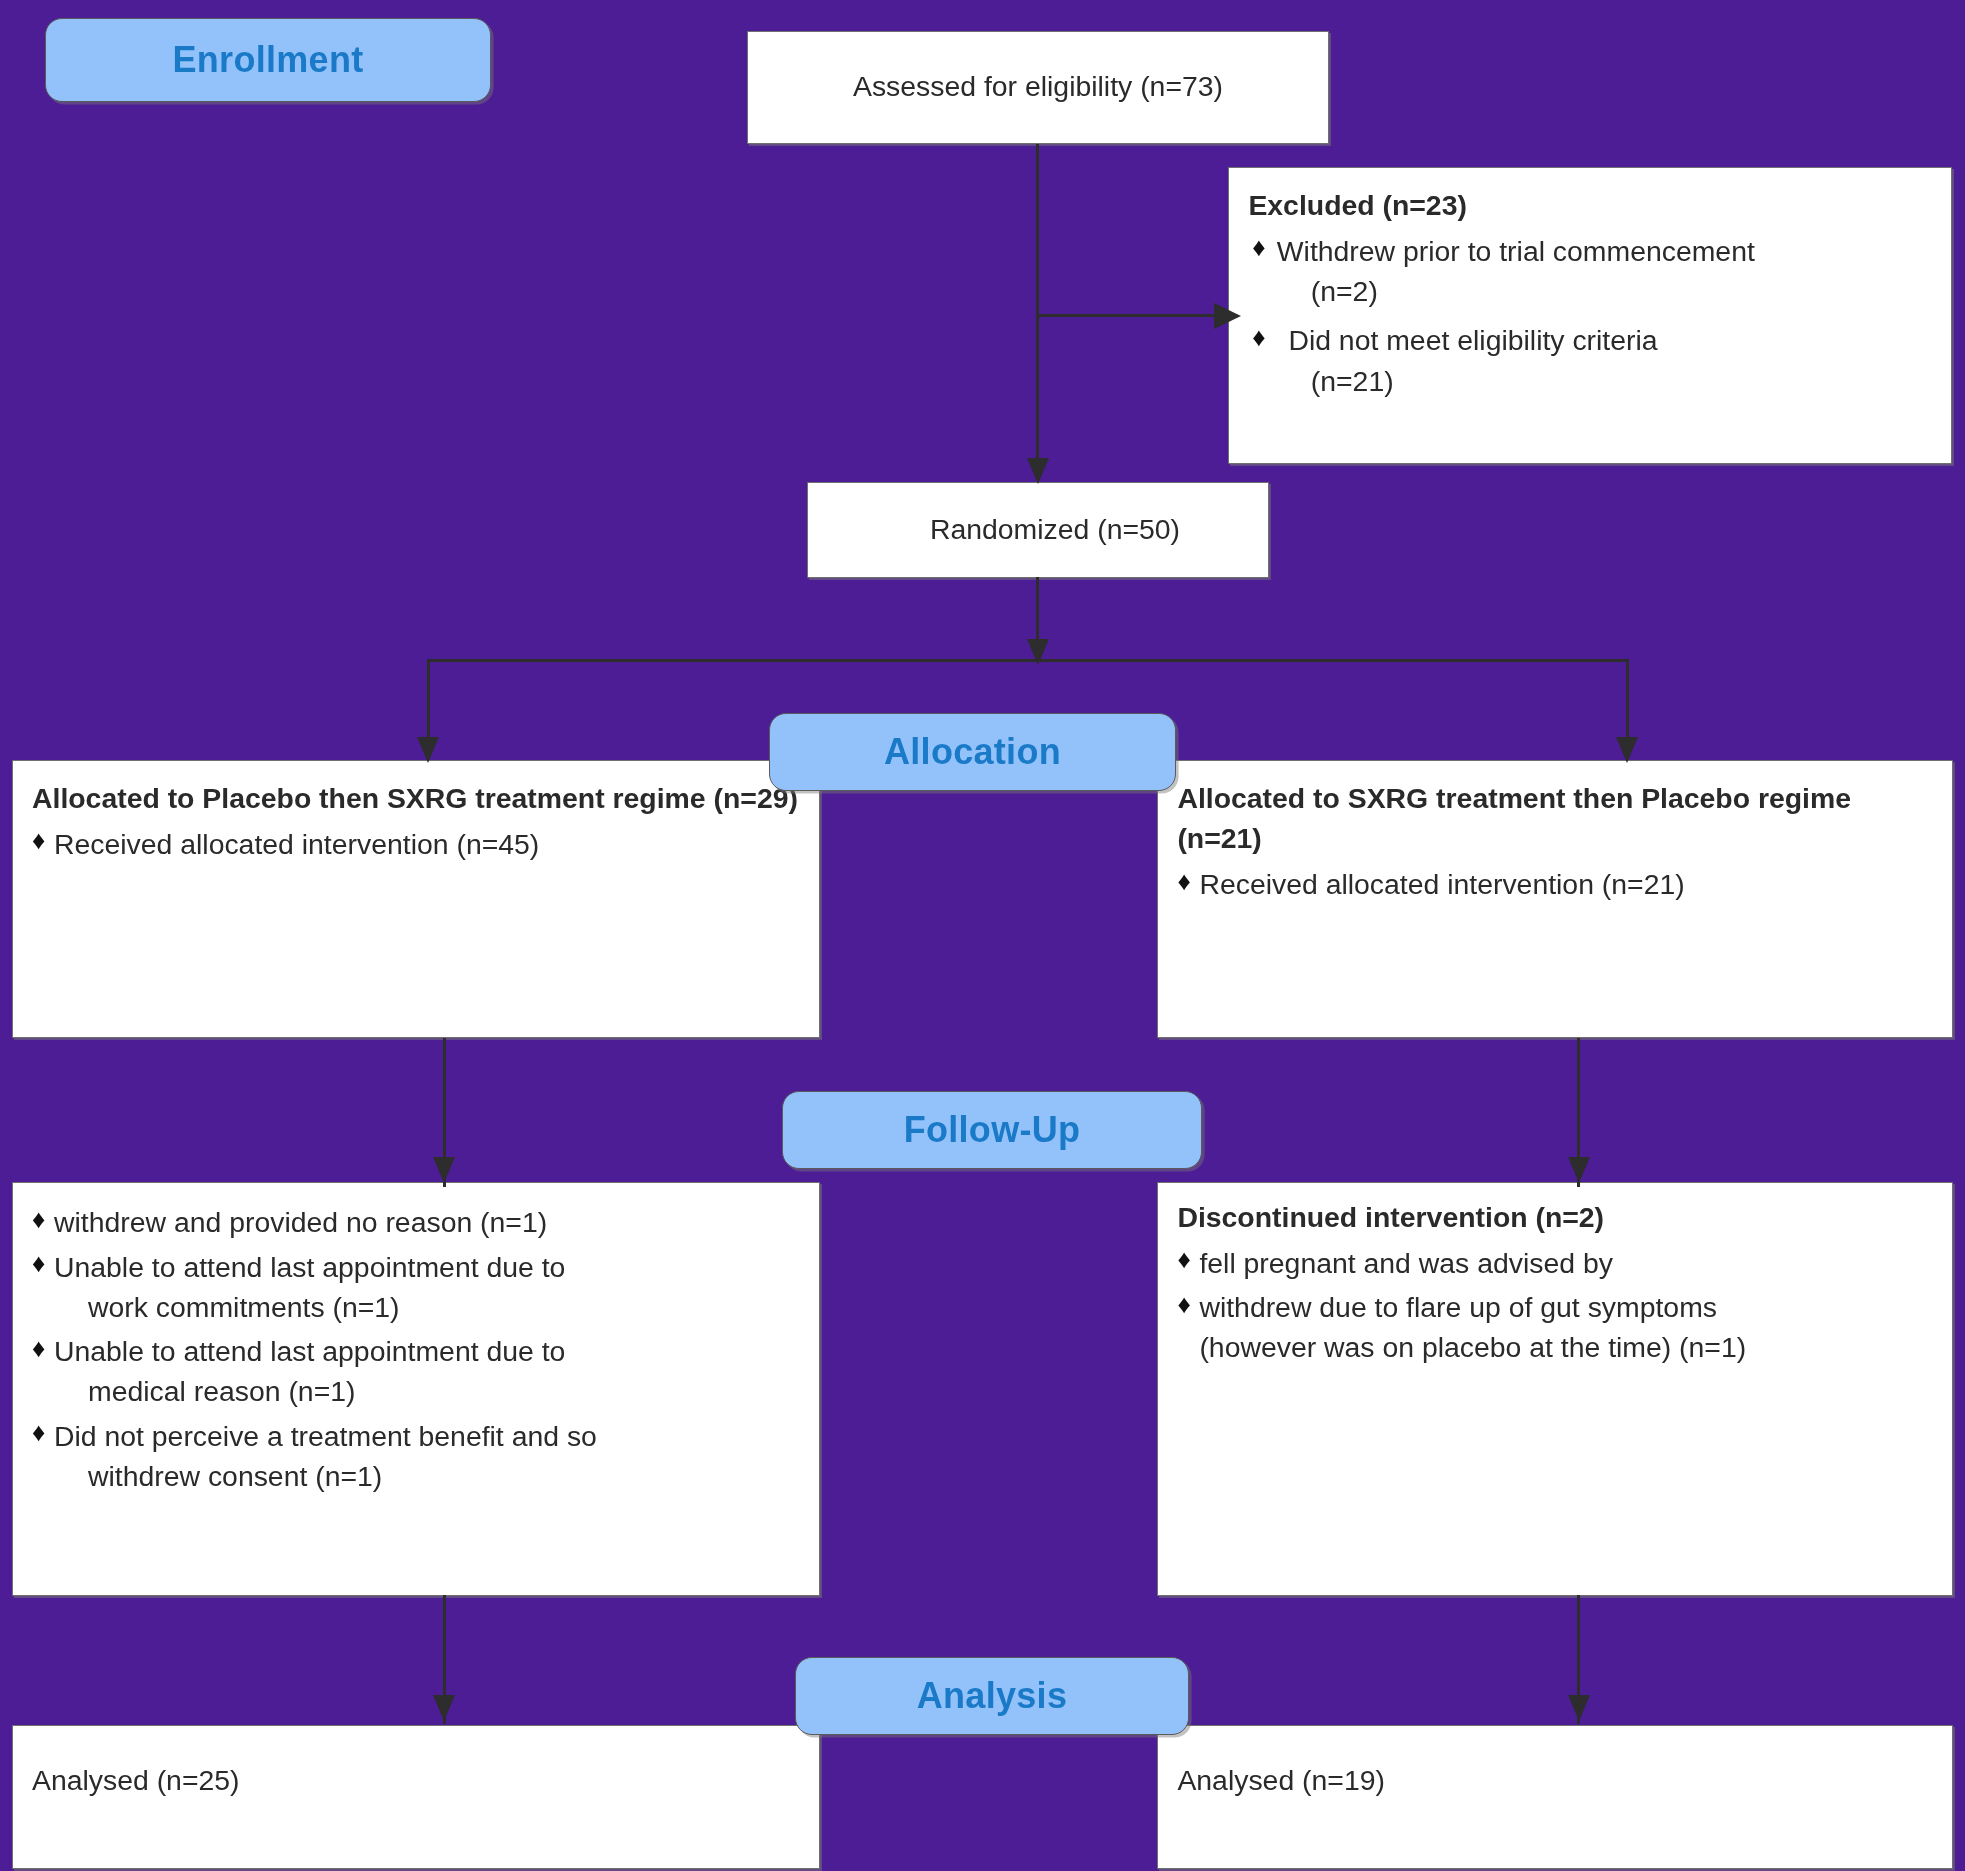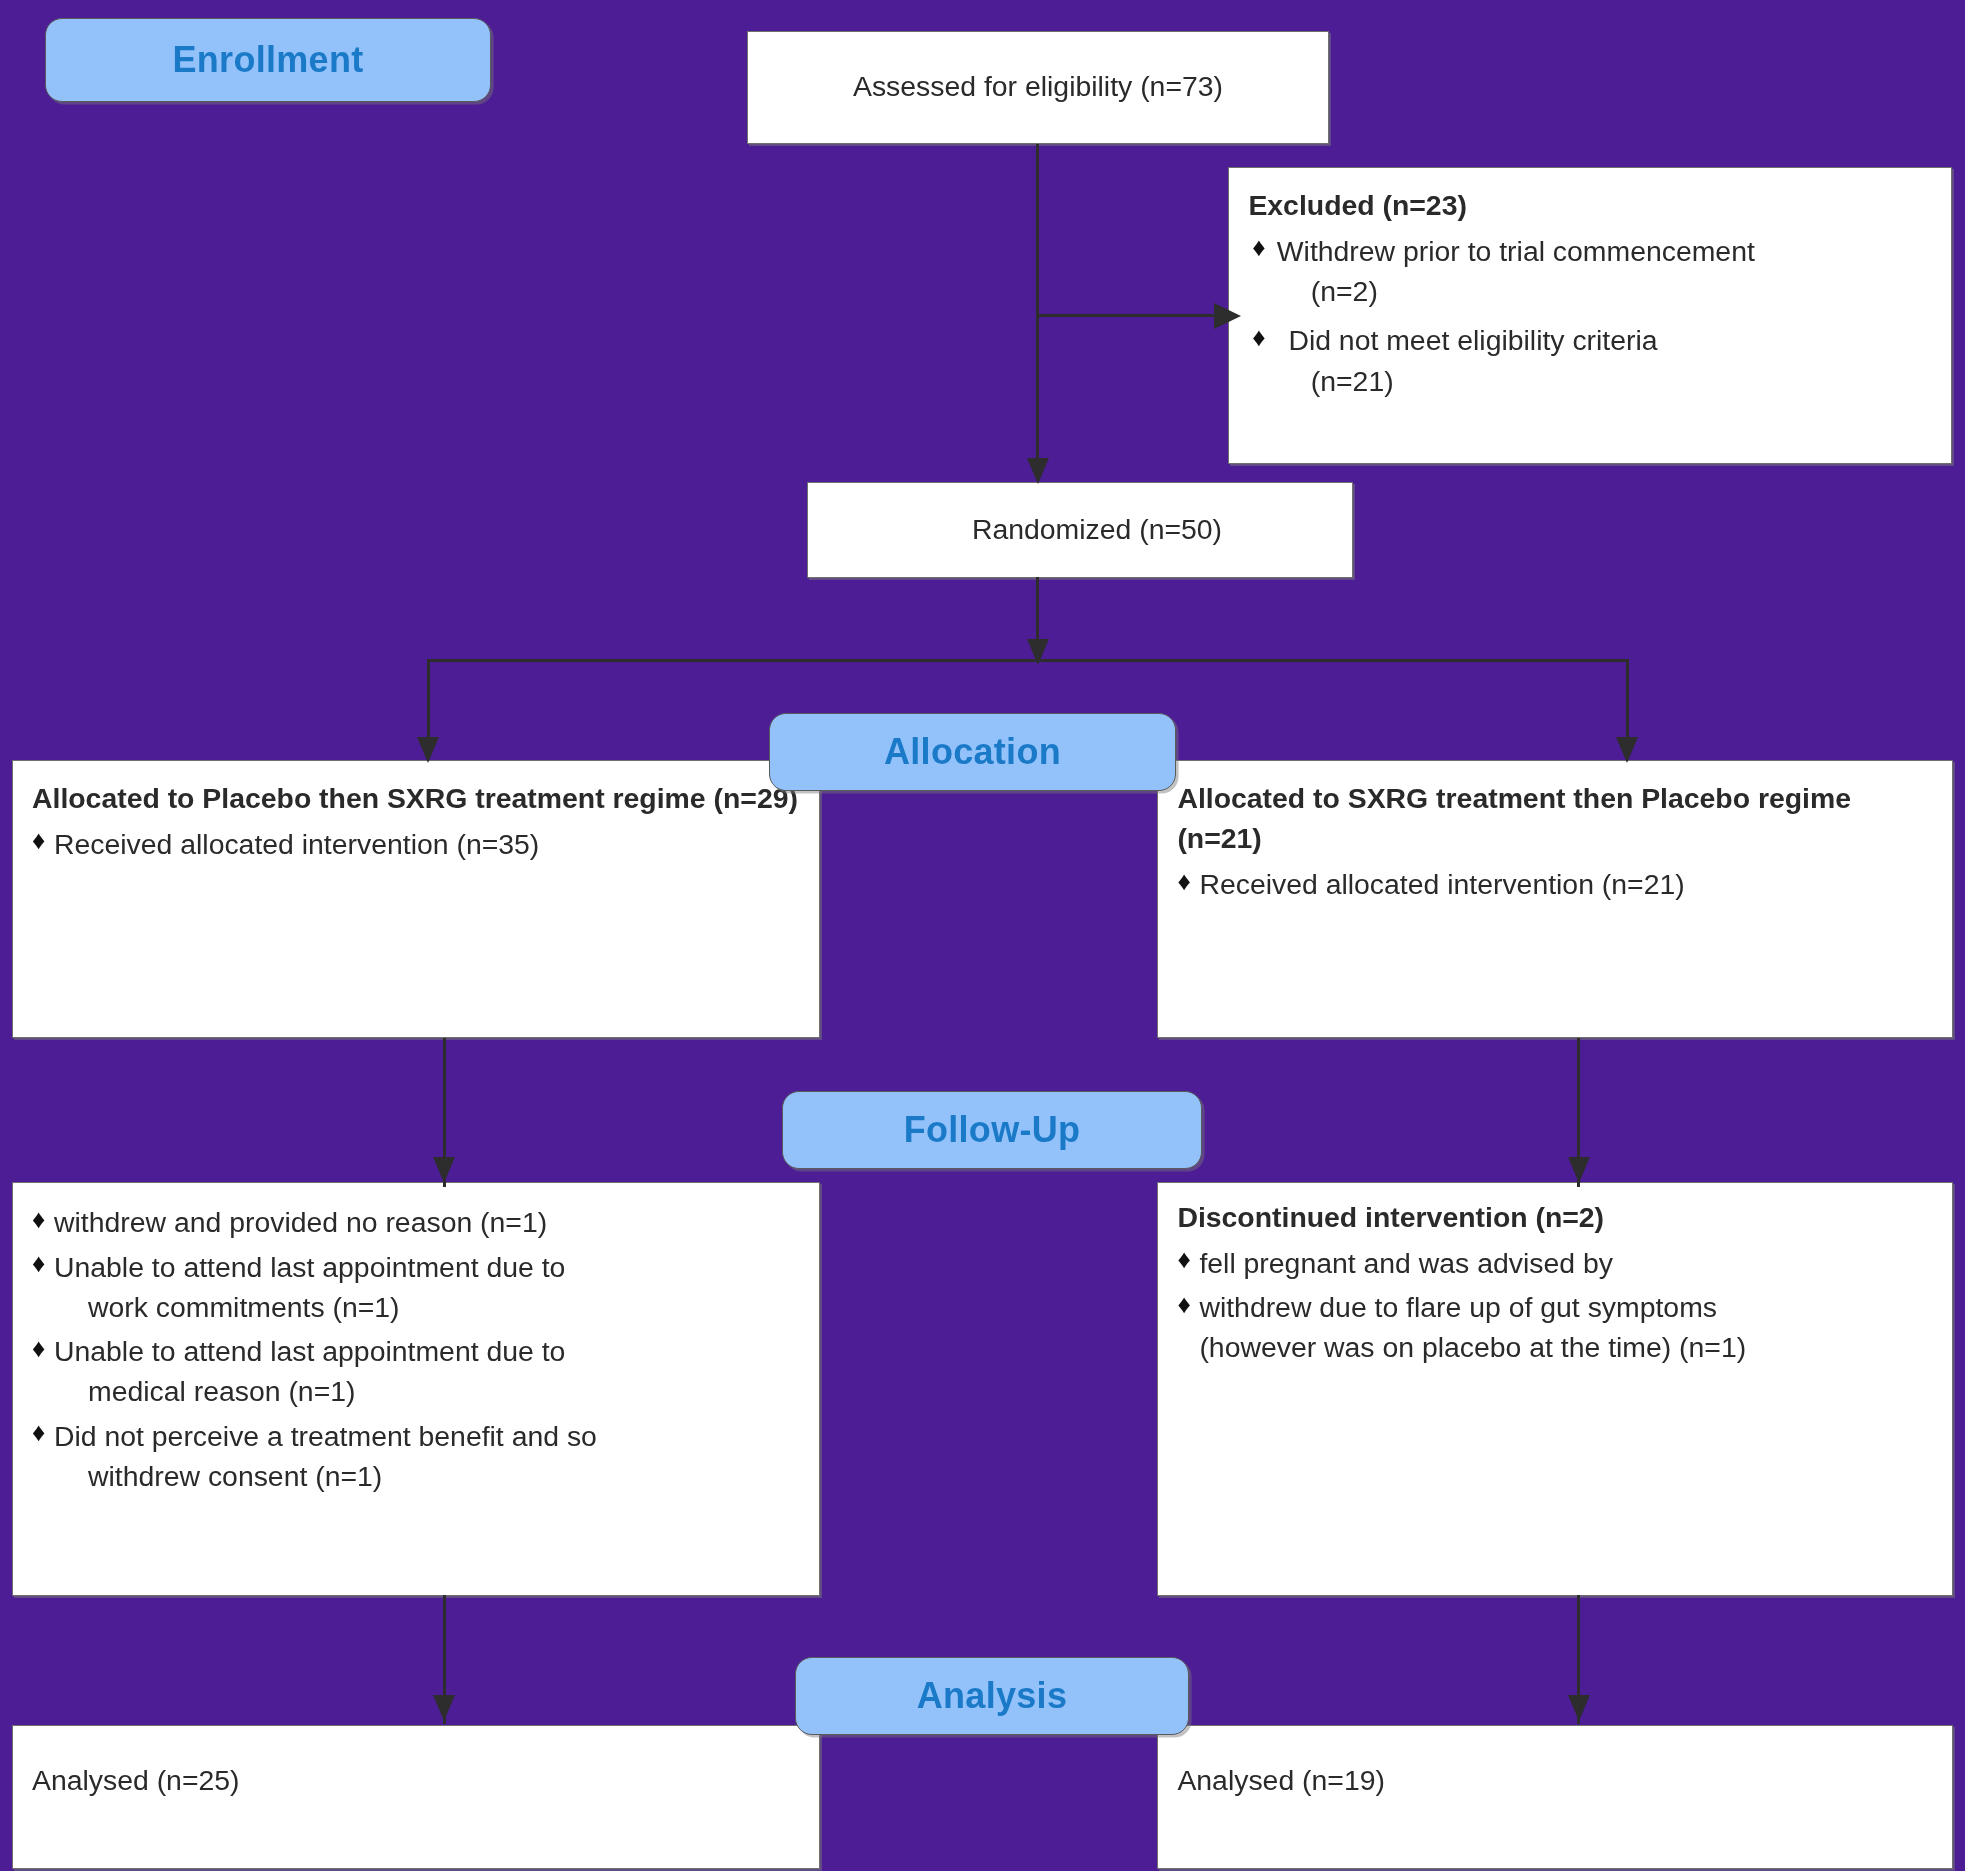--- a/index.html
+++ b/index.html
@@ -108,21 +108,21 @@
         </li>
         <li style="margin-top:9px;">
           <span class="bullet">♦</span>
           <span style="padding-left:11.6px;">Did not meet eligibility criteria</span>
           <span class="sub">(n=21)</span>
         </li>
       </ul>
     </div>
   </div>
 
-  <div class="box center" style="left:807px; top:482px; width:546px; height:96px;padding-left:34px;">
+  <div class="box center" style="left:807px; top:482px; width:462px; height:96px;padding-left:34px;">
     <div class="box-inner" style="padding-top:26px;">
       <span>Randomized (n=50)</span>
     </div>
   </div>
 
   <div class="vline" style="left:1036px; top:577px; height:85px;"></div>
   <div class="arrow-down" style="left:1027px; top:639px;"></div>
 
   <div class="hline" style="left:427px; top:659px; width:1202px;"></div>
 
@@ -135,21 +135,21 @@
   <div class="pill" style="left:769px; top:713px; width:407px; height:78px;">
     <span>Allocation</span>
   </div>
 
   <div class="box" style="left:11.6px; top:760px; width:808px; height:278px;">
     <div class="box-inner">
       <div class="hdr">Allocated to Placebo then SXRG treatment regime (n=29)</div>
       <ul class="blist">
         <li class="wide">
           <span class="bullet">♦</span>
-          <span>Received allocated intervention (n=35)</span>
+          <span>Received allocated intervention (n=45)</span>
         </li>
       </ul>
     </div>
   </div>
 
   <div class="box" style="left:1157px; top:760px; width:796px; height:278px;">
     <div class="box-inner">
       <div class="hdr">Allocated to SXRG treatment then Placebo regime (n=21)</div>
       <ul class="blist">
         <li class="wide">

